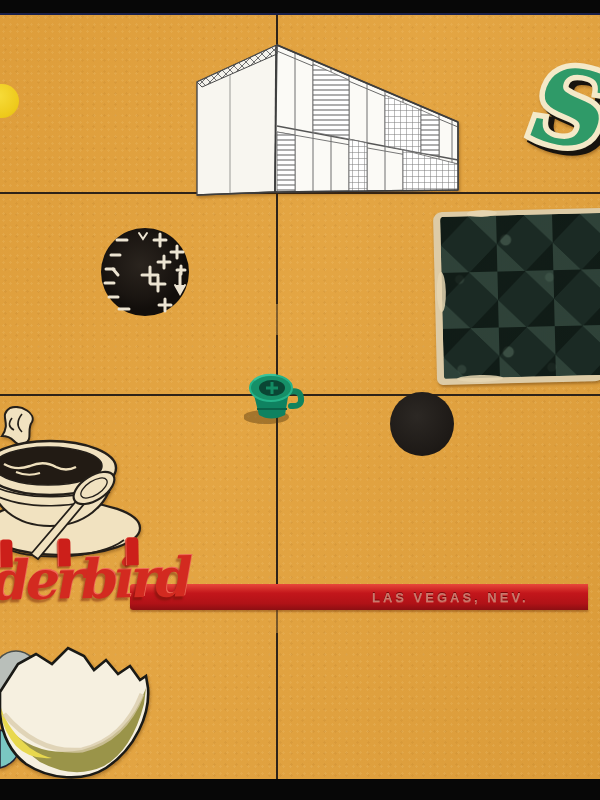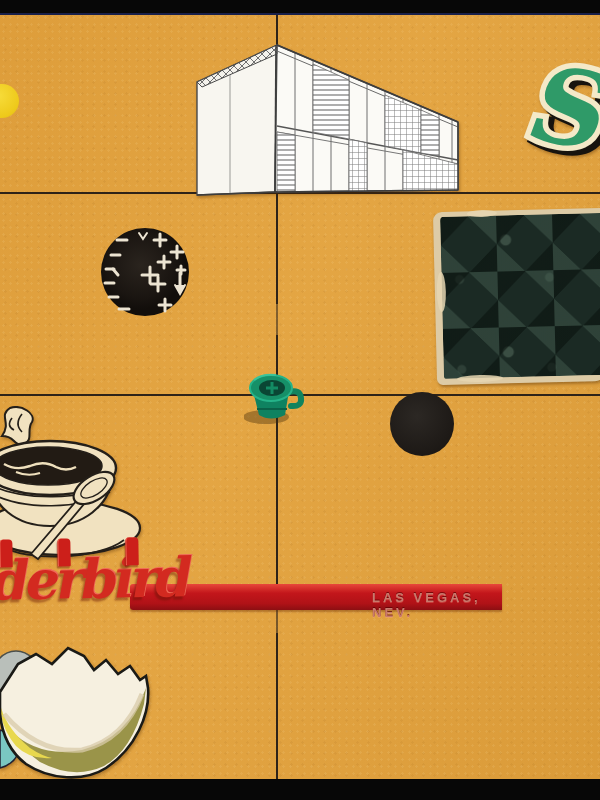--- a/index.html
+++ b/index.html
@@ -39,21 +39,21 @@
       linear-gradient(45deg, rgba(92,122,104,.30) 25%, transparent 25%, transparent 75%, rgba(92,122,104,.30) 75%),
       linear-gradient(135deg, rgba(8,16,12,.55) 25%, transparent 25%, transparent 75%, rgba(8,16,12,.55) 75%),
       radial-gradient(circle at 58% 22%, rgba(130,160,138,.30) 0 5px, transparent 6px),
       radial-gradient(circle at 20% 70%, rgba(130,160,138,.18) 0 4px, transparent 5px);
     background-size:56px 56px,56px 56px,112px 112px,90px 90px;}
   .scuff{position:absolute;background:#e6d6b2;border-radius:50%;opacity:.85;}
   
   #black-dot{left:390px;top:392px;width:64px;height:64px;border-radius:50%;
     background:radial-gradient(circle at 42% 38%,#2c2824,#1c1815 75%);z-index:6;}
   
-  #red-stick{left:130px;top:584px;width:372px;height:26px;z-index:10;
+  #red-stick{left:130px;top:584px;width:458px;height:26px;z-index:10;
     background:linear-gradient(#e8473a,#c3161b 35%,#b01217 75%,#8c0f12);
     border-radius:3px 0 0 3px;box-shadow:0 2px 2px rgba(90,30,0,.35);}
   #stick-text{position:absolute;left:242px;top:6px;font-size:13px;font-weight:bold;
     letter-spacing:3px;color:#c97a6d;
     text-shadow:0 -1px 0 rgba(90,0,0,.7),0 1px 0 rgba(255,170,150,.30);}
   #script-letters{left:-8px;top:544px;z-index:11;transform:rotate(-1deg);}
   #script-letters .word{
     font-family:"DejaVu Serif",serif;font-style:italic;font-weight:bold;
     font-size:54px;letter-spacing:-4px;color:#d32a20;line-height:70px;
     text-shadow:-2px 3px 2px rgba(100,20,5,.45),1px -1px 0 #ef6a57;}

